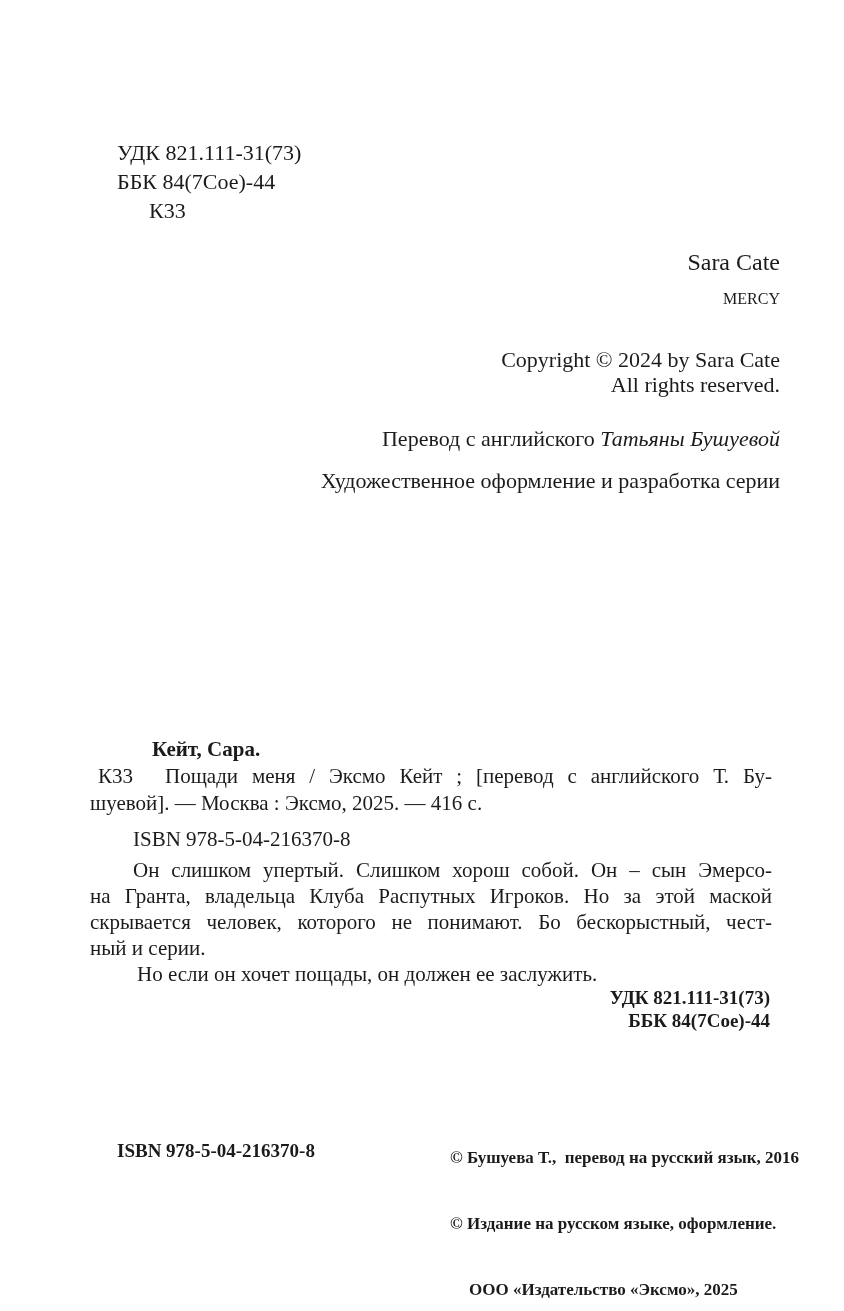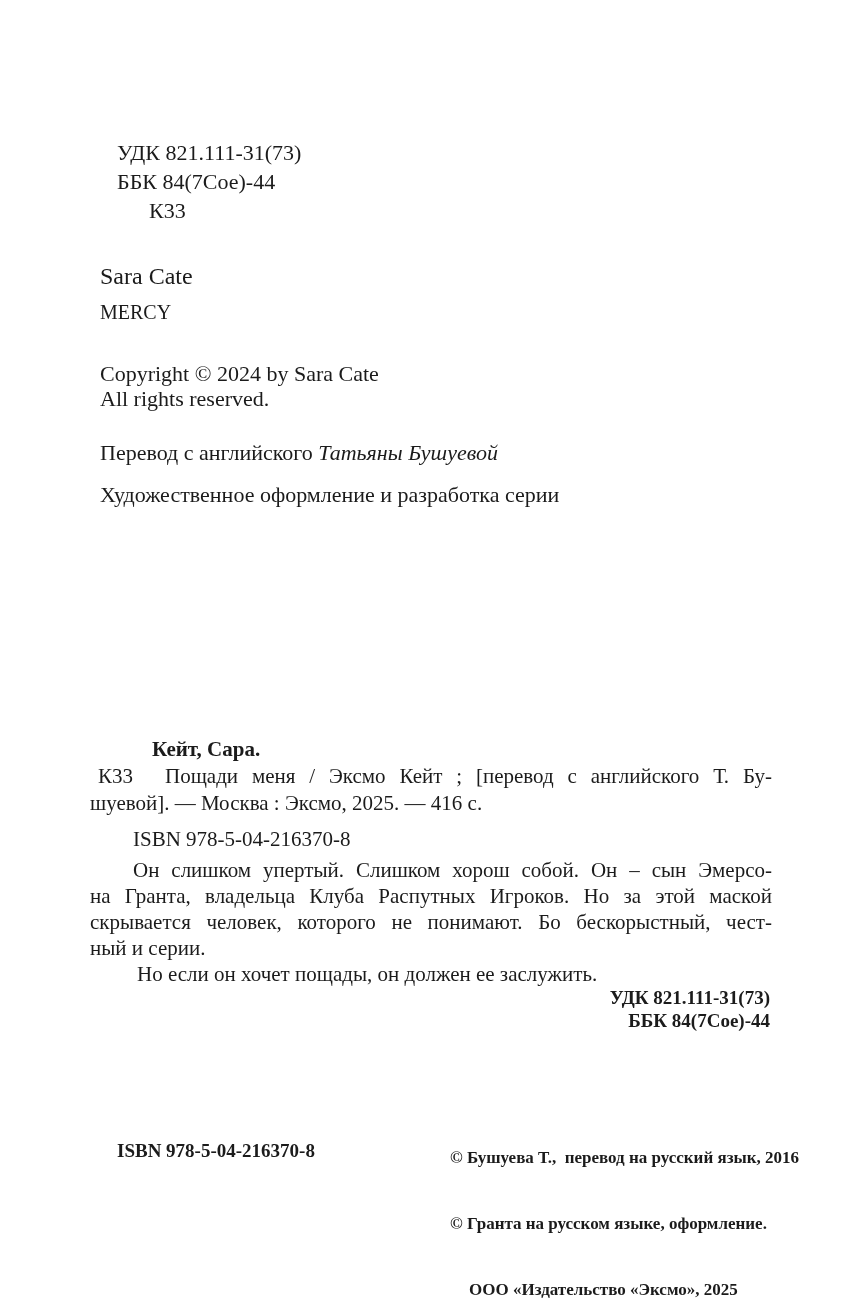--- a/index.html
+++ b/index.html
@@ -15,25 +15,25 @@
 
   
   .top-codes {
     position: absolute; left: 117px; top: 138px;
     font-size: 22px; line-height: 29px;
   }
   .top-codes .sign { padding-left: 32px; }
 
   
   .title-block {
-    position: absolute; left: 100px; top: 264px; width: 680px;
-    text-align: left; font-size: 22px; line-height: 25px;
+    position: absolute; left: 100px; top: 250px; width: 680px;
+    text-align: right; font-size: 22px; line-height: 25px;
   }
   .title-block .author { font-size: 24px; }
-  .title-block .btitle { font-size: 20px; margin-top: 11px; }
+  .title-block .btitle { font-size: 16px; margin-top: 11px; }
   .title-block .copyright { margin-top: 36px; }
   .title-block .translation { margin-top: 29px; }
   .title-block .design { margin-top: 17px; }
   .ital { font-style: italic; }
 
   
   .catalog {
     position: absolute; left: 90px; top: 736px; width: 682px;
     font-size: 21px; line-height: 27px;
   }
@@ -111,17 +111,17 @@
   <div class="ind2">Но если он хочет пощады, он должен ее заслужить.</div>
 </div>
 
 <div class="codes-right">
   <div>УДК 821.111-31(73)</div>
   <div>ББК 84(7Сое)-44</div>
 </div>
 
 <div class="footer-copy">
   <div>© Бушуева Т.,  перевод на русский язык, 2016</div>
-  <div>© Гранта на русском языке, оформление.</div>
+  <div>© Издание на русском языке, оформление.</div>
   <div class="pub">ООО «Издательство «Эксмо», 2025</div>
 </div>
 
 <div class="footer-isbn">ISBN 978-5-04-216370-8</div>
 
 </body></html>

